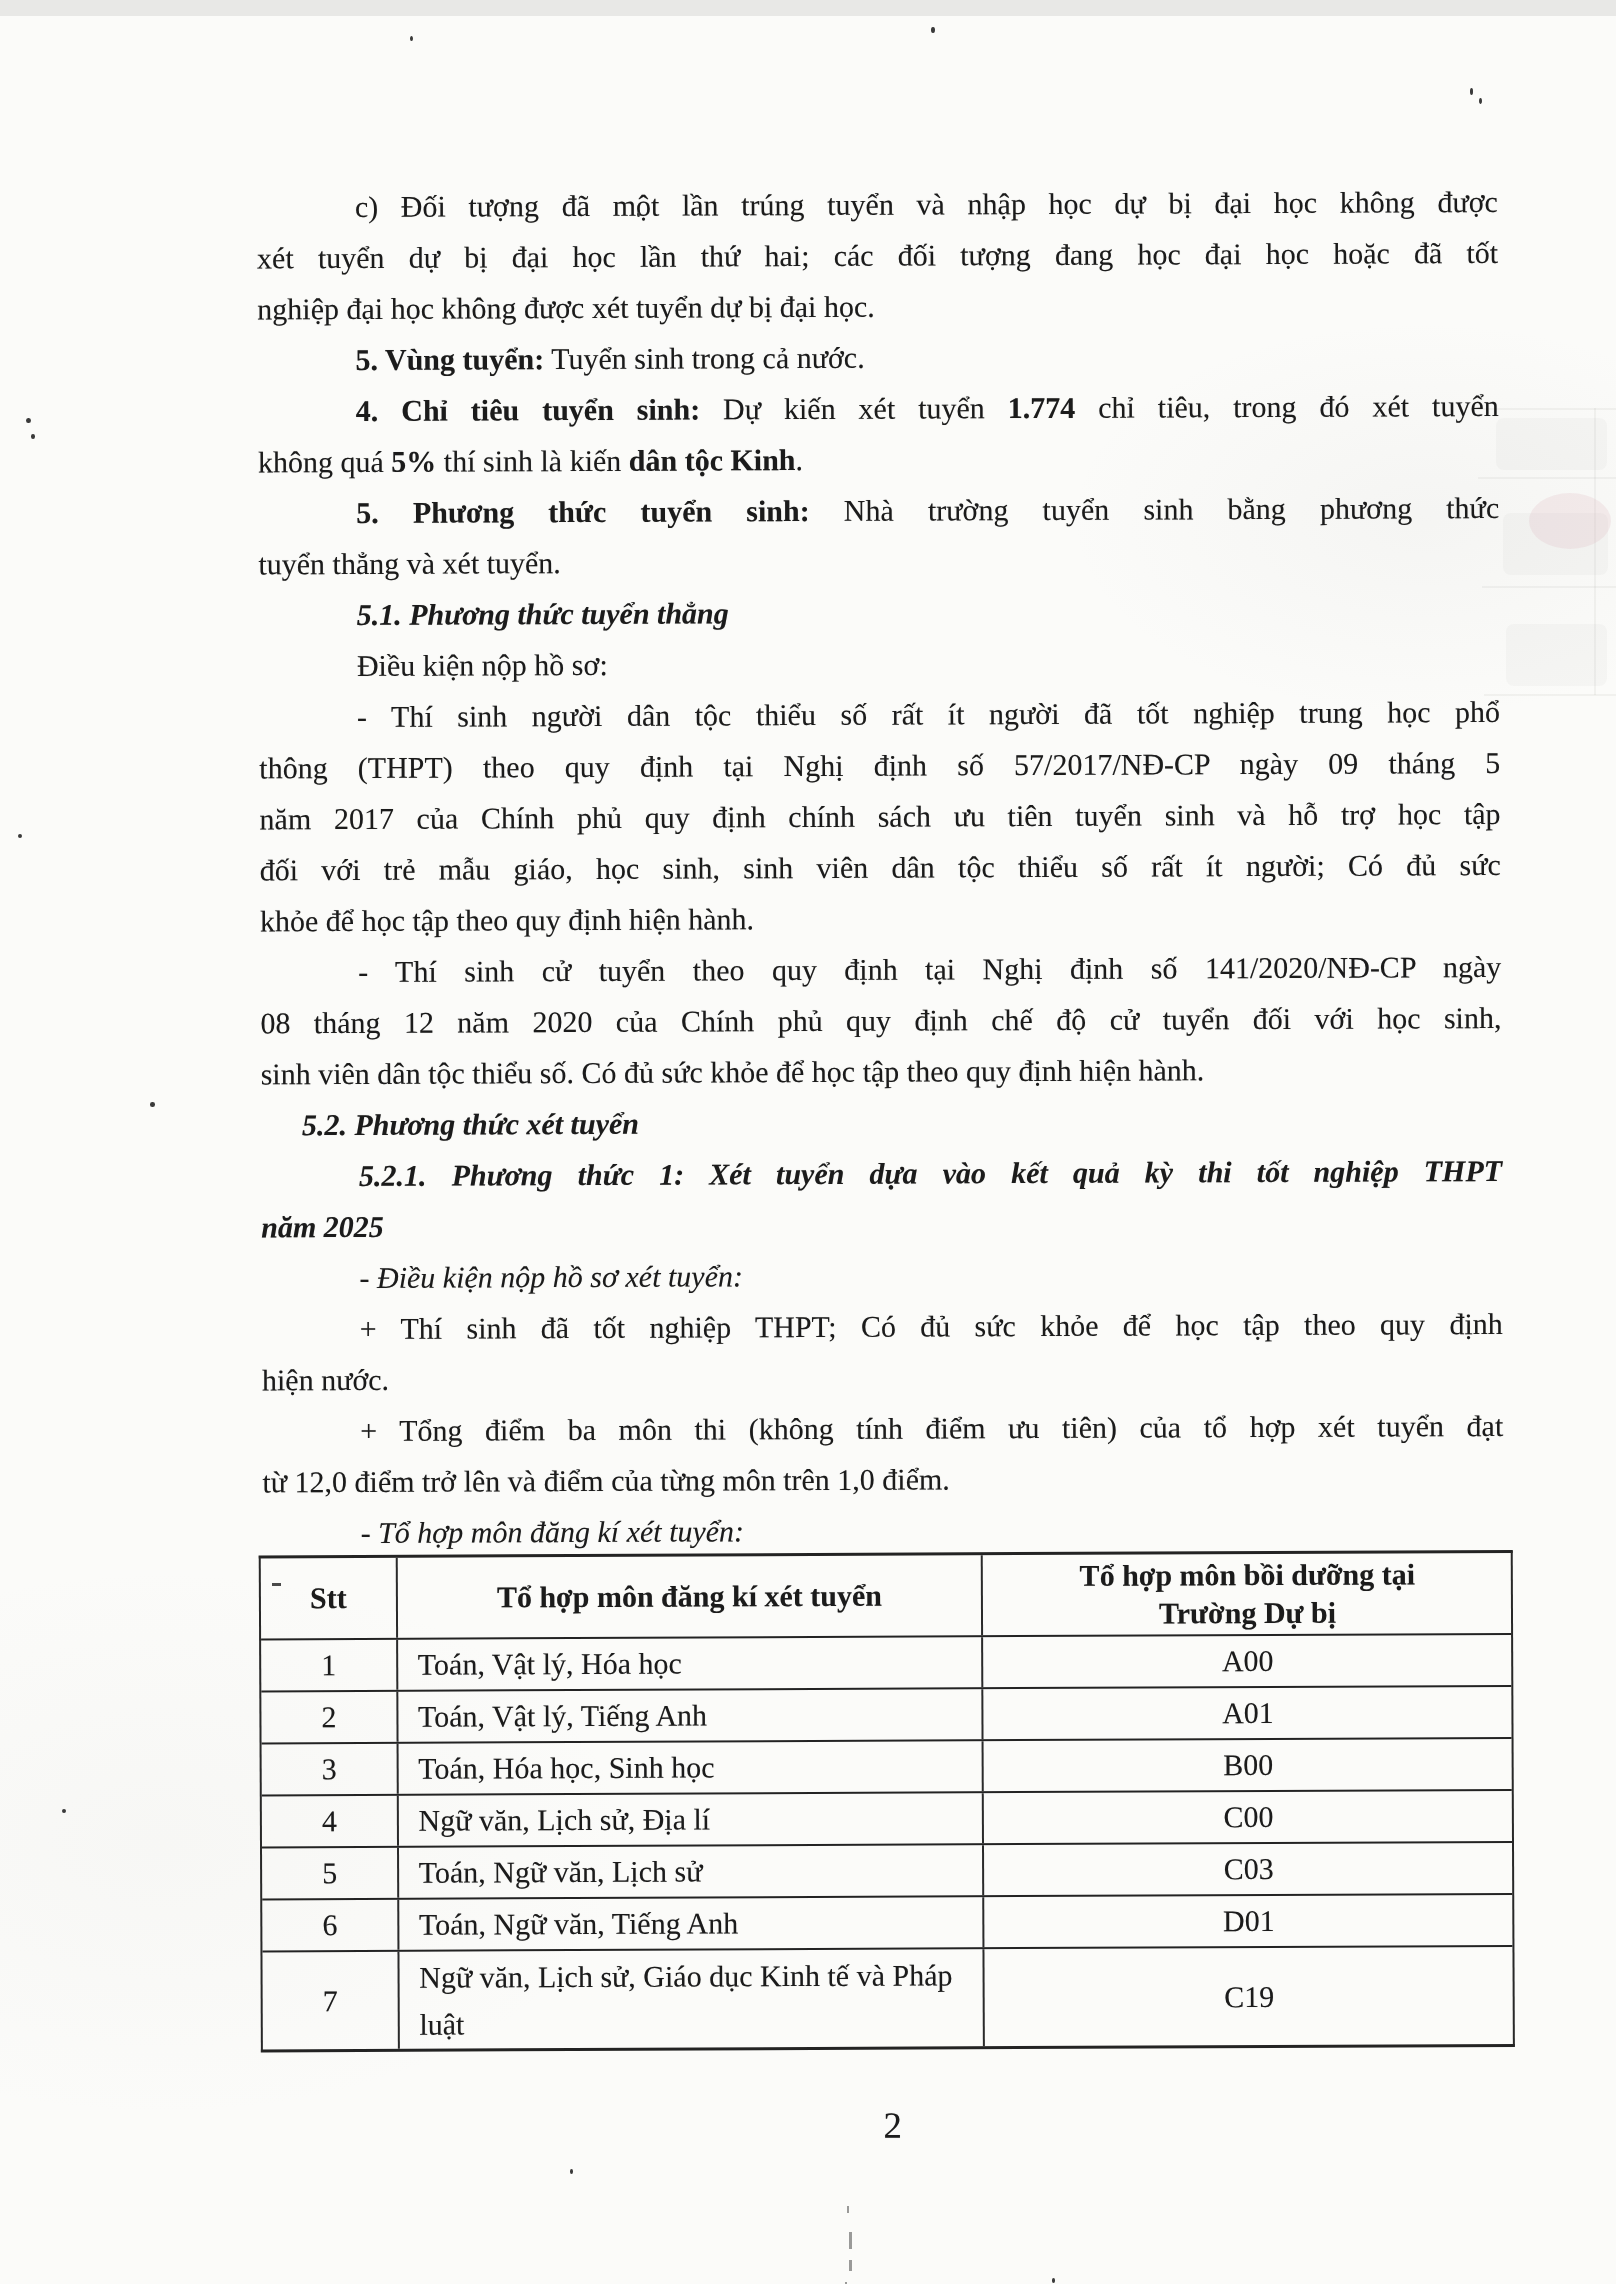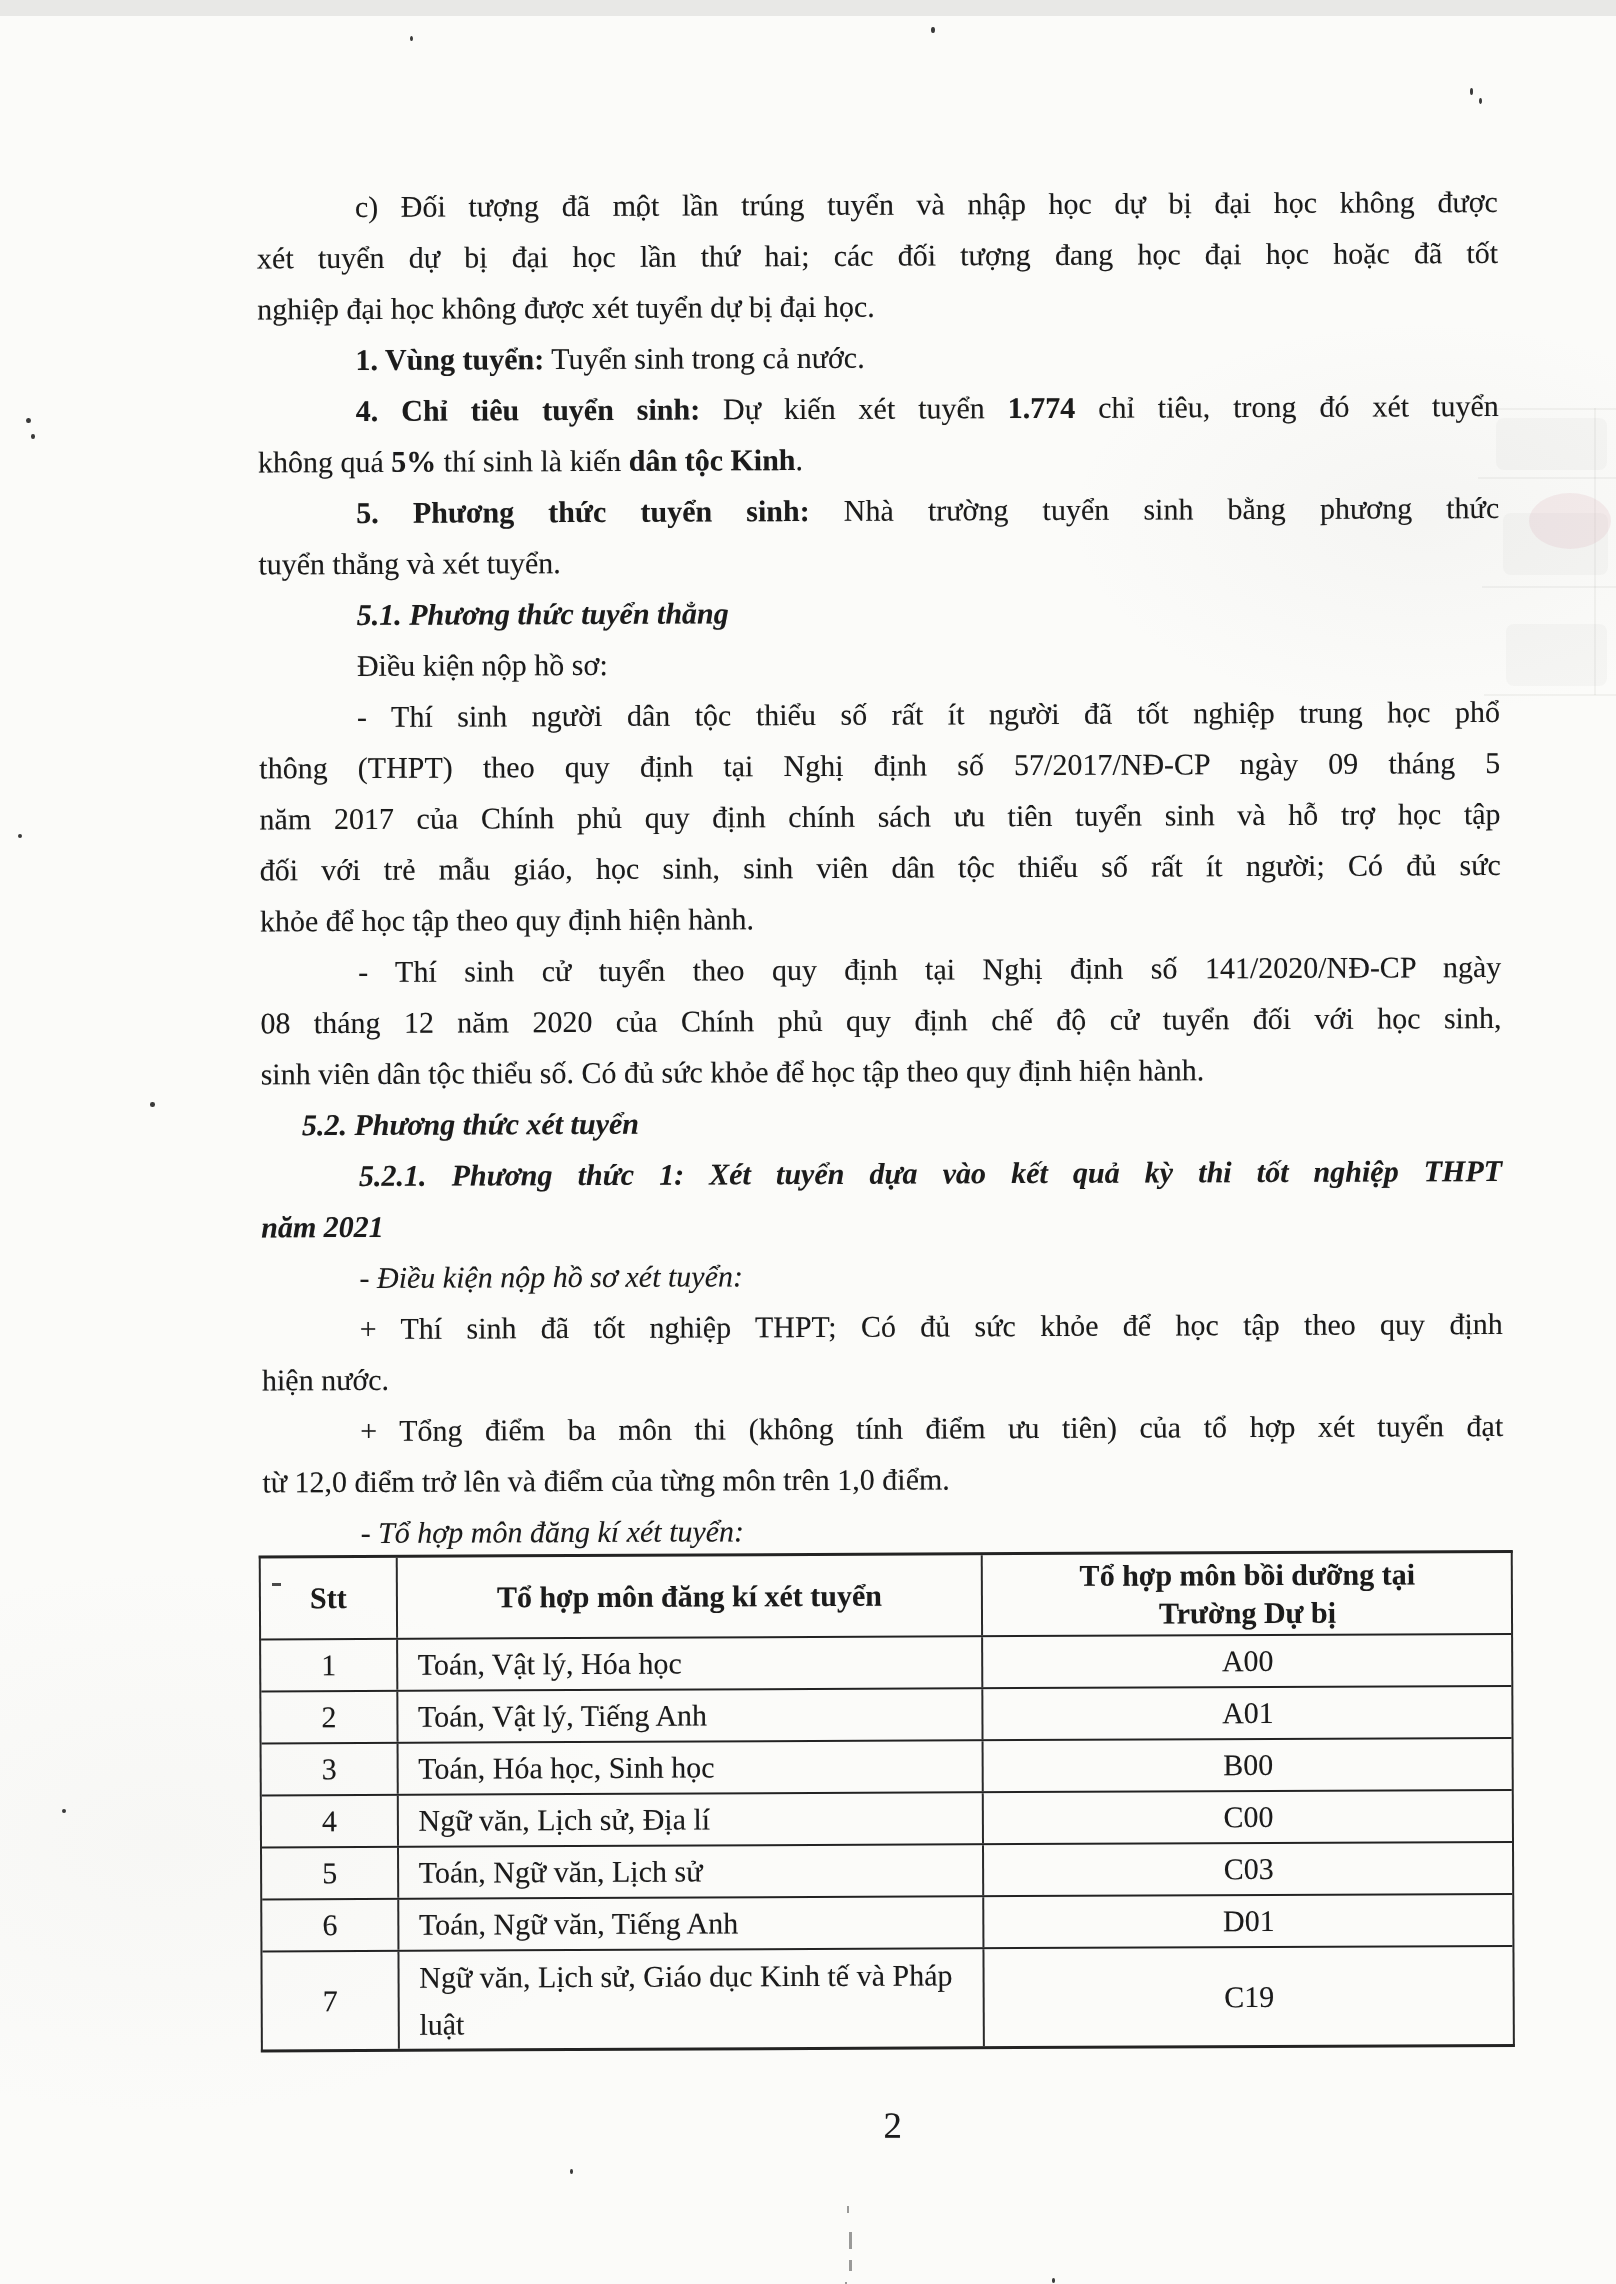--- a/index.html
+++ b/index.html
@@ -80,38 +80,38 @@
   <div class="ghost blob" style="left:1503px;top:497px;width:105px;height:62px;"></div>
   <div class="ghost blob" style="left:1506px;top:608px;width:101px;height:62px;"></div>
   <div class="ghost pink" style="left:1529px;top:477px;width:82px;height:56px;"></div>
 
   <div class="tilt">
 
     <div class="bodytext" id="lines">
         <div class="line ind1 just"><span class="">c) Đối tượng đã một lần trúng tuyển và nhập học dự bị đại học không được</span></div>
         <div class="line just"><span class="">xét tuyển dự bị đại học lần thứ hai; các đối tượng đang học đại học hoặc đã tốt</span></div>
         <div class="line"><span class="">nghiệp đại học không được xét tuyển dự bị đại học.</span></div>
-        <div class="line ind1"><span class="b ">1. Vùng tuyển:</span><span class=""> Tuyển sinh trong cả nước.</span></div>
+        <div class="line ind1"><span class="b ">5. Vùng tuyển:</span><span class=""> Tuyển sinh trong cả nước.</span></div>
         <div class="line ind1 just"><span class="b ">4. Chỉ tiêu tuyển sinh:</span><span class=""> Dự kiến xét tuyển </span><span class="b ">1.774</span><span class=""> chỉ tiêu, trong đó xét tuyển</span></div>
         <div class="line"><span class="">không quá </span><span class="b ">5%</span><span class=""> thí sinh là kiến </span><span class="b ">dân tộc Kinh</span><span class="">.</span></div>
         <div class="line ind1 just"><span class="b ">5. Phương thức tuyển sinh:</span><span class=""> Nhà trường tuyển sinh bằng phương thức</span></div>
         <div class="line"><span class="">tuyển thẳng và xét tuyển.</span></div>
         <div class="line ind1"><span class="b it">5.1. Phương thức tuyển thẳng</span></div>
         <div class="line ind1"><span class="">Điều kiện nộp hồ sơ:</span></div>
         <div class="line ind1 just"><span class="">- Thí sinh người dân tộc thiểu số rất ít người đã tốt nghiệp trung học phổ</span></div>
         <div class="line just"><span class="">thông (THPT) theo quy định tại Nghị định số 57/2017/NĐ-CP ngày 09 tháng 5</span></div>
         <div class="line just"><span class="">năm 2017 của Chính phủ quy định chính sách ưu tiên tuyển sinh và hỗ trợ học tập</span></div>
         <div class="line just"><span class="">đối với trẻ mẫu giáo, học sinh, sinh viên dân tộc thiểu số rất ít người; Có đủ sức</span></div>
         <div class="line"><span class="">khỏe để học tập theo quy định hiện hành.</span></div>
         <div class="line ind1 just"><span class="">- Thí sinh cử tuyển theo quy định tại Nghị định số 141/2020/NĐ-CP ngày</span></div>
         <div class="line just"><span class="">08 tháng 12 năm 2020 của Chính phủ quy định chế độ cử tuyển đối với học sinh,</span></div>
         <div class="line"><span class="">sinh viên dân tộc thiểu số. Có đủ sức khỏe để học tập theo quy định hiện hành.</span></div>
         <div class="line ind2"><span class="b it">5.2. Phương thức xét tuyển</span></div>
         <div class="line ind1 just"><span class="b it">5.2.1. Phương thức 1: Xét tuyển dựa vào kết quả kỳ thi tốt nghiệp THPT</span></div>
-        <div class="line"><span class="b it">năm 2021</span></div>
+        <div class="line"><span class="b it">năm 2025</span></div>
         <div class="line ind1"><span class="it">- Điều kiện nộp hồ sơ xét tuyển:</span></div>
         <div class="line ind1 just"><span class="">+ Thí sinh đã tốt nghiệp THPT; Có đủ sức khỏe để học tập theo quy định</span></div>
         <div class="line"><span class="">hiện nước.</span></div>
         <div class="line ind1 just"><span class="">+ Tổng điểm ba môn thi (không tính điểm ưu tiên) của tổ hợp xét tuyển đạt</span></div>
         <div class="line"><span class="">từ 12,0 điểm trở lên và điểm của từng môn trên 1,0 điểm.</span></div>
         <div class="line ind1"><span class="it">- Tổ hợp môn đăng kí xét tuyển:</span></div>
       </div>
 
     <div class="vtable">
       <div class="thead">

